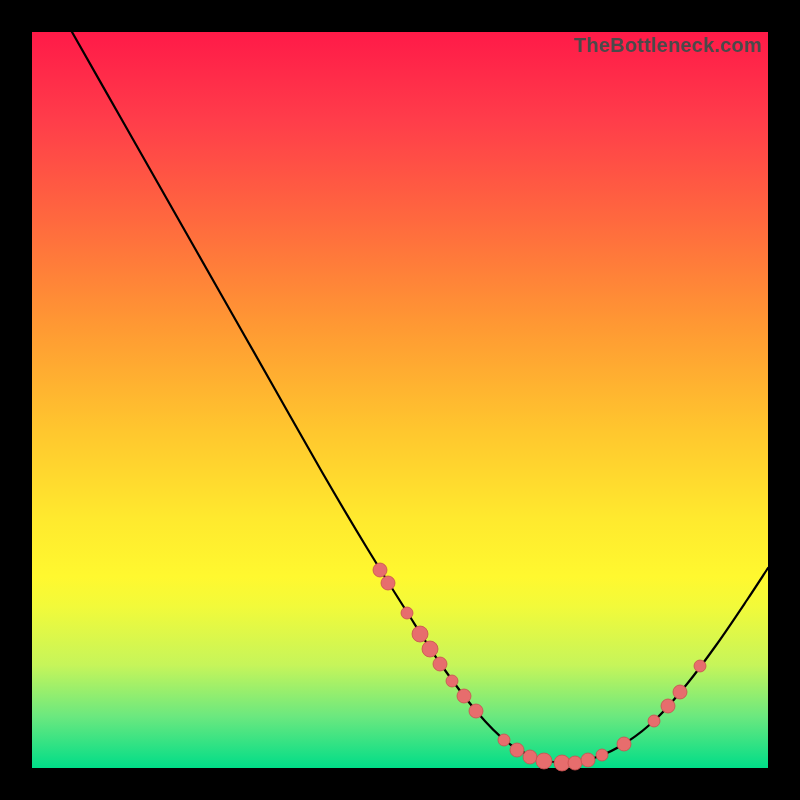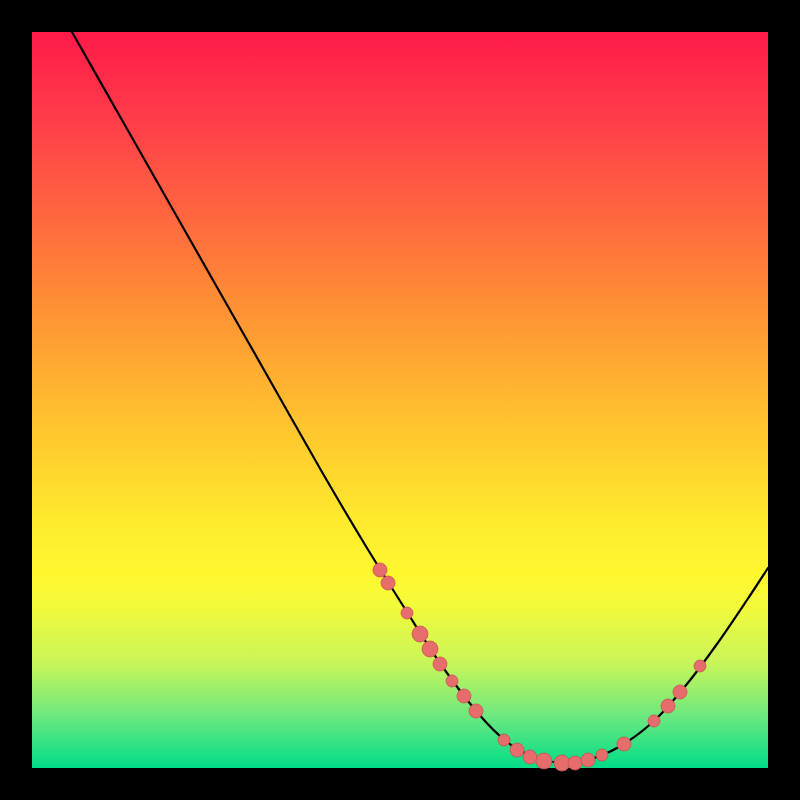--- a/index.html
+++ b/index.html
@@ -68,20 +68,21 @@
     fill: #e76d6d;
     stroke: #c94f4f;
     stroke-width: 0.8;
   }
 </style>
 </head>
 <body>
 
 <div class="frame">
   <div class="gradient"></div>
+  <div class="watermark">TheBottleneck.com</div>
   <svg class="plot" viewBox="0 0 736 736" preserveAspectRatio="none">
     <path id="curve-path" class="curve" d="M 40 0 C 48.3 14.7 73.3 58.7 90 88 C 106.7 117.3 123.3 146.7 140 176 C 156.7 205.3 173.3 234.7 190 264 C 206.7 293.3 223.3 322.7 240 352 C 256.7 381.3 274.2 412.7 290 440 C 305.8 467.3 320.8 492.7 335 516 C 349.2 539.3 362.5 560.3 375 580 C 387.5 599.7 398.3 617.3 410 634 C 421.7 650.7 434.2 667.3 445 680 C 455.8 692.7 465.0 702.3 475 710 C 485.0 717.7 495.0 722.5 505 726 C 515.0 729.5 525.0 731.2 535 731 C 545.0 730.8 555.0 728.5 565 725 C 575.0 721.5 585.0 716.5 595 710 C 605.0 703.5 615.0 695.7 625 686 C 635.0 676.3 645.0 664.3 655 652 C 665.0 639.7 675.0 626.0 685 612 C 695.0 598.0 706.5 580.7 715 568 C 723.5 555.3 732.5 541.3 736 536 "></path>
     <g id="markers-group">
         <circle cx="348" cy="538" r="7" class="marker"></circle>
         <circle cx="356" cy="551" r="7" class="marker"></circle>
         <circle cx="375" cy="581" r="6" class="marker"></circle>
         <circle cx="388" cy="602" r="8" class="marker"></circle>
         <circle cx="398" cy="617" r="8" class="marker"></circle>
         <circle cx="408" cy="632" r="7" class="marker"></circle>
         <circle cx="420" cy="649" r="6" class="marker"></circle>

